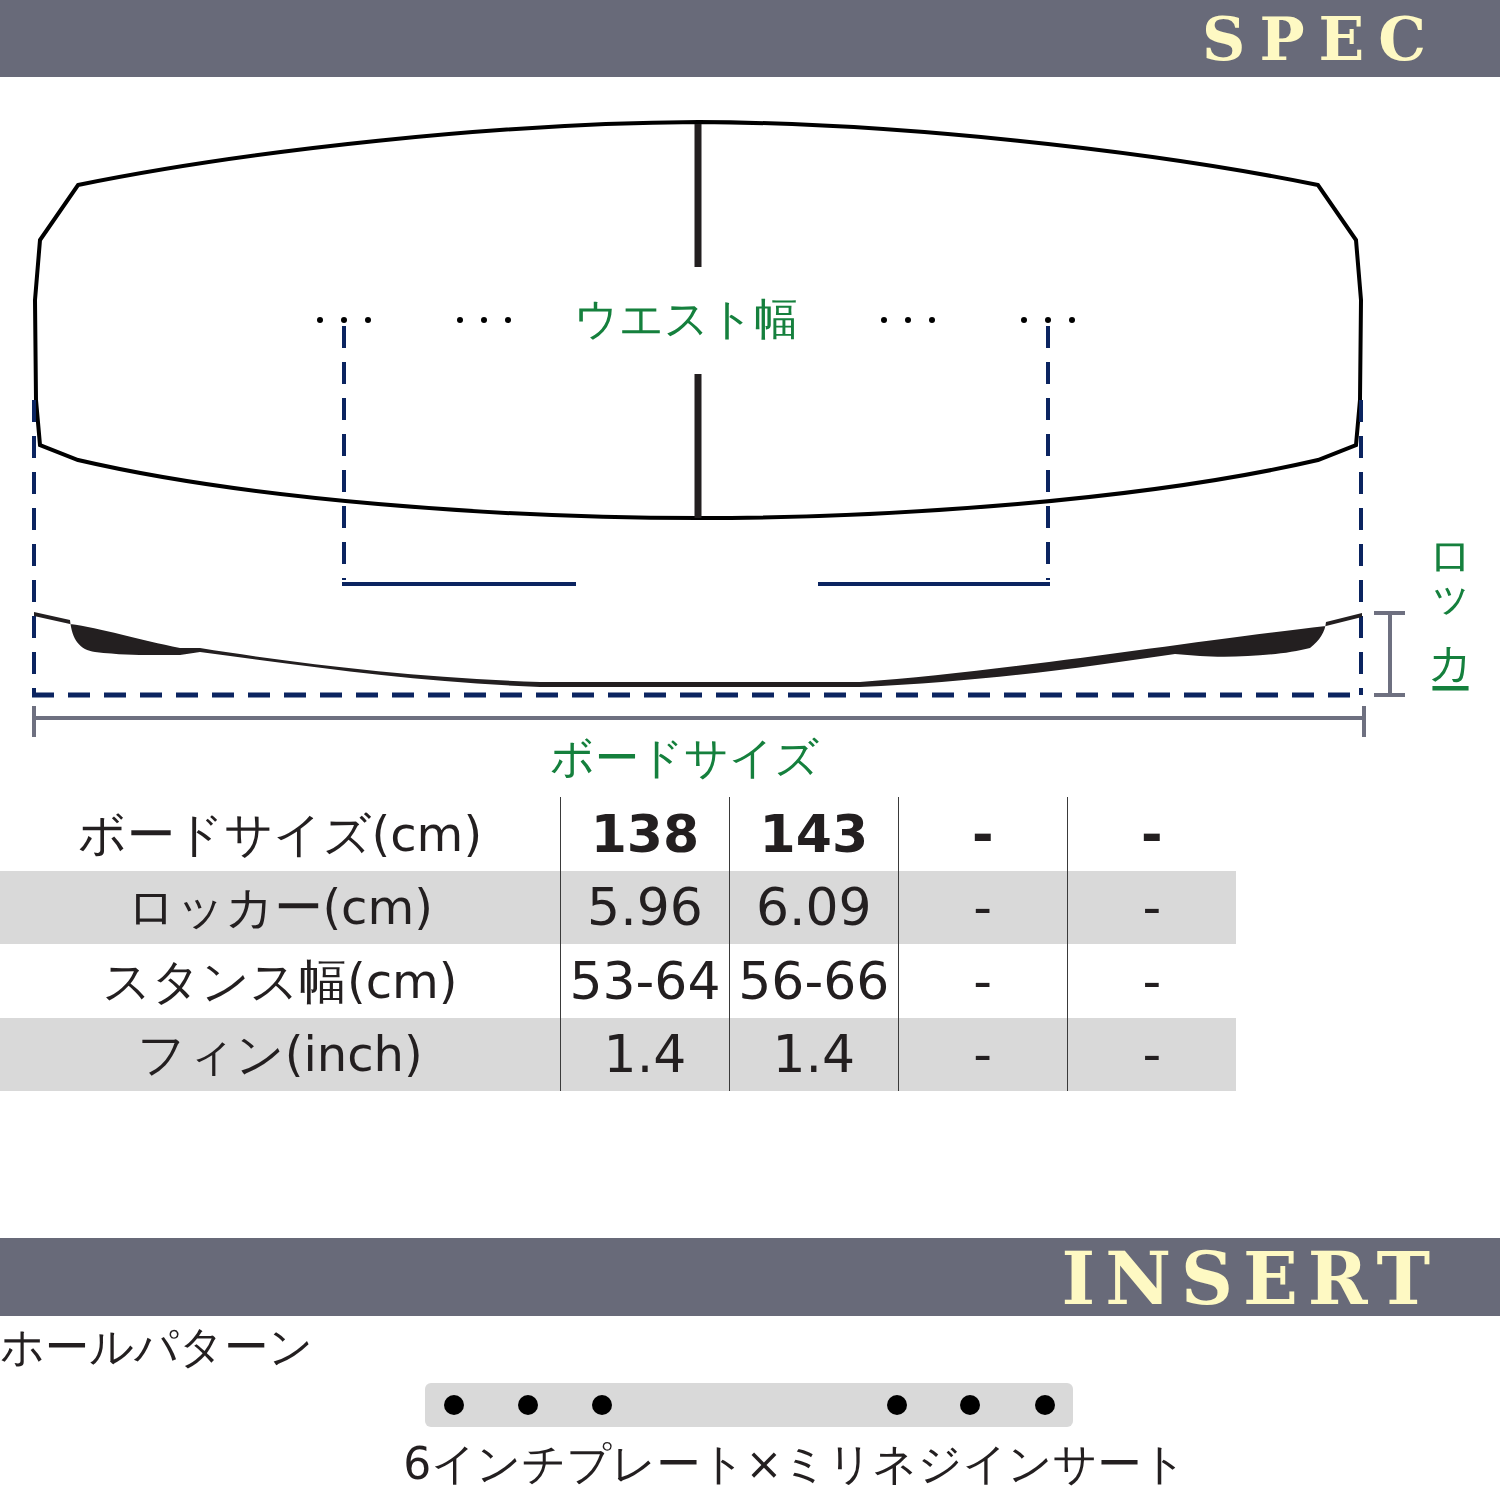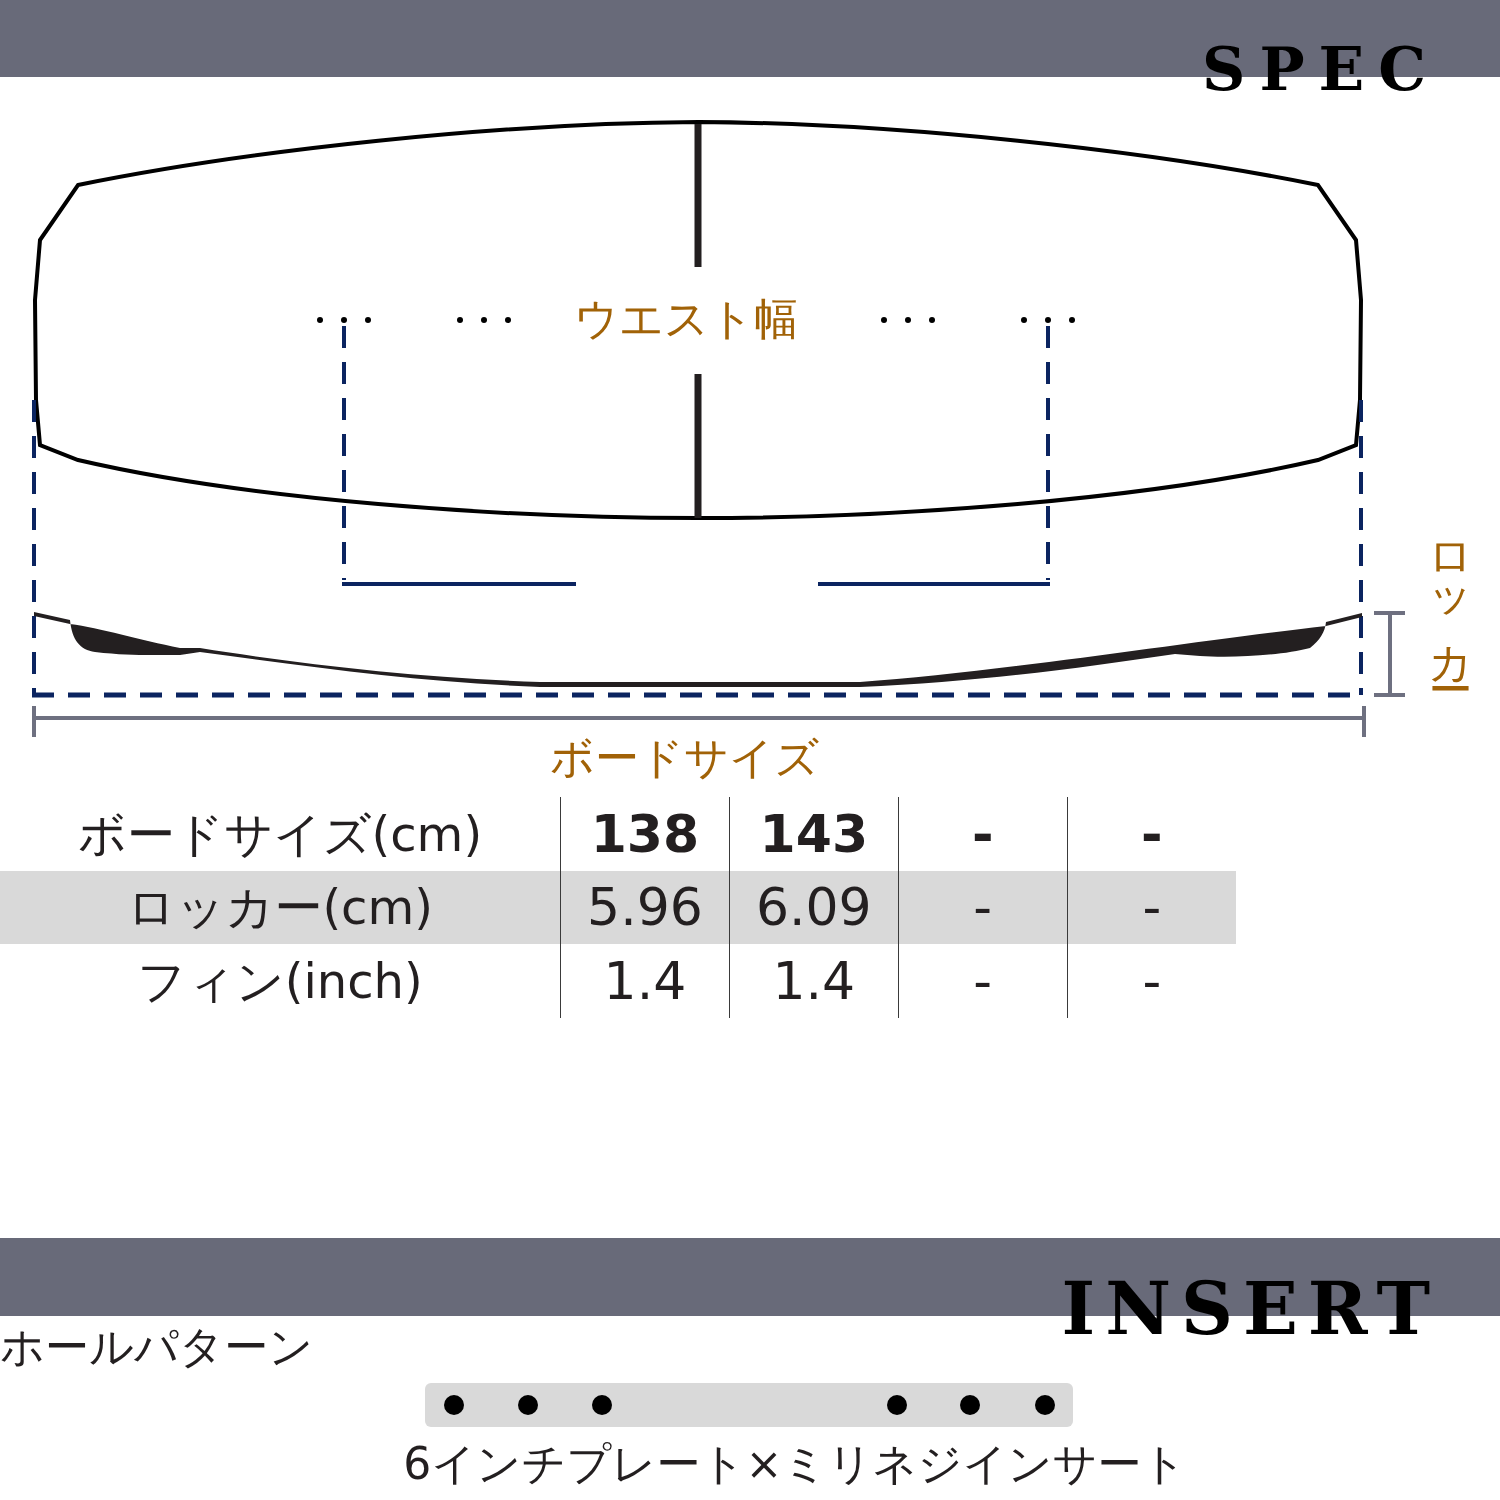--- a/index.html
+++ b/index.html
@@ -1,24 +1,24 @@
 <!DOCTYPE html>
 <html><head>
   <meta charset="utf-8">
   <style>
     html, body { margin: 0; padding: 0; background: #ffffff; }
     body { width: 1500px; height: 1500px; position: relative; overflow: hidden; font-family: "DejaVu Sans", sans-serif; color: #231f20; }
     .banner { position: absolute; left: 0; width: 1500px; background: #686a79; }
-    .banner-title { position: absolute; right: 60px; color: #000000; font-family: "DejaVu Serif", serif; font-weight: bold; letter-spacing: 14px; margin-top: 30px; }
+    .banner-title { position: absolute; right: 60px; color: #fef9c3; font-family: "DejaVu Serif", serif; font-weight: bold; letter-spacing: 14px; }
     #spec-banner { top: 0; height: 77px; }
     #spec-banner .banner-title { top: 4px; font-size: 60px; line-height: 70px; }
     #insert-banner { top: 1238px; height: 78px; }
     #insert-banner .banner-title { top: 6px; font-size: 72px; line-height: 70px; letter-spacing: 10px; }
     #diagram { position: absolute; left: 0; top: 77px; width: 1500px; height: 720px; }
-    .diag-label { position: absolute; font-size: 44px; line-height: 50px; white-space: nowrap; color: #a16207; background: transparent; }
+    .diag-label { position: absolute; font-size: 44px; line-height: 50px; white-space: nowrap; color: #15803d; background: transparent; }
     #waist-label { left: 574px; top: 294px; }
     #stance-label { left: 574px; top: 560px; background: #ffffff; padding: 0 2px; }
     #board-size-label { left: 550px; top: 733px; }
     #rocker-label { left: 1425px; top: 512px; width: 50px; font-size: 44px; line-height: 48px; text-align: center; writing-mode: vertical-rl; }
     table#spec-table { position: absolute; left: 0; top: 797px; width: 1236px; border-collapse: collapse; table-layout: fixed; }
     #spec-table td { height: 73.5px; padding: 0; text-align: center; font-size: 52px; line-height: 60px; color: #231f20; border-left: 1.5px solid #3a3a3a; }
     #spec-table td:first-child { border-left: none; width: 560px; font-size: 48px; }
     #spec-table tr:nth-child(even) td { background: #d9d9d9; }
     #spec-table tr.header td.val { font-weight: bold; }
     #hole-title { position: absolute; left: 0; width: 1492px; top: 1322px; text-align: left; font-size: 44px; line-height: 50px; }
@@ -92,20 +92,27 @@
       <td class="val">-</td>
     </tr>
     <tr>
       <td>ロッカー(cm)</td>
       <td>5.96</td>
       <td>6.09</td>
       <td>-</td>
       <td>-</td>
     </tr>
     <tr>
+      <td>スタンス幅(cm)</td>
+      <td>53-64</td>
+      <td>56-66</td>
+      <td>-</td>
+      <td>-</td>
+    </tr>
+    <tr>
       <td>フィン(inch)</td>
       <td>1.4</td>
       <td>1.4</td>
       <td>-</td>
       <td>-</td>
     </tr>
   </tbody>
 </table>
 
 <div id="insert-banner" class="banner">

